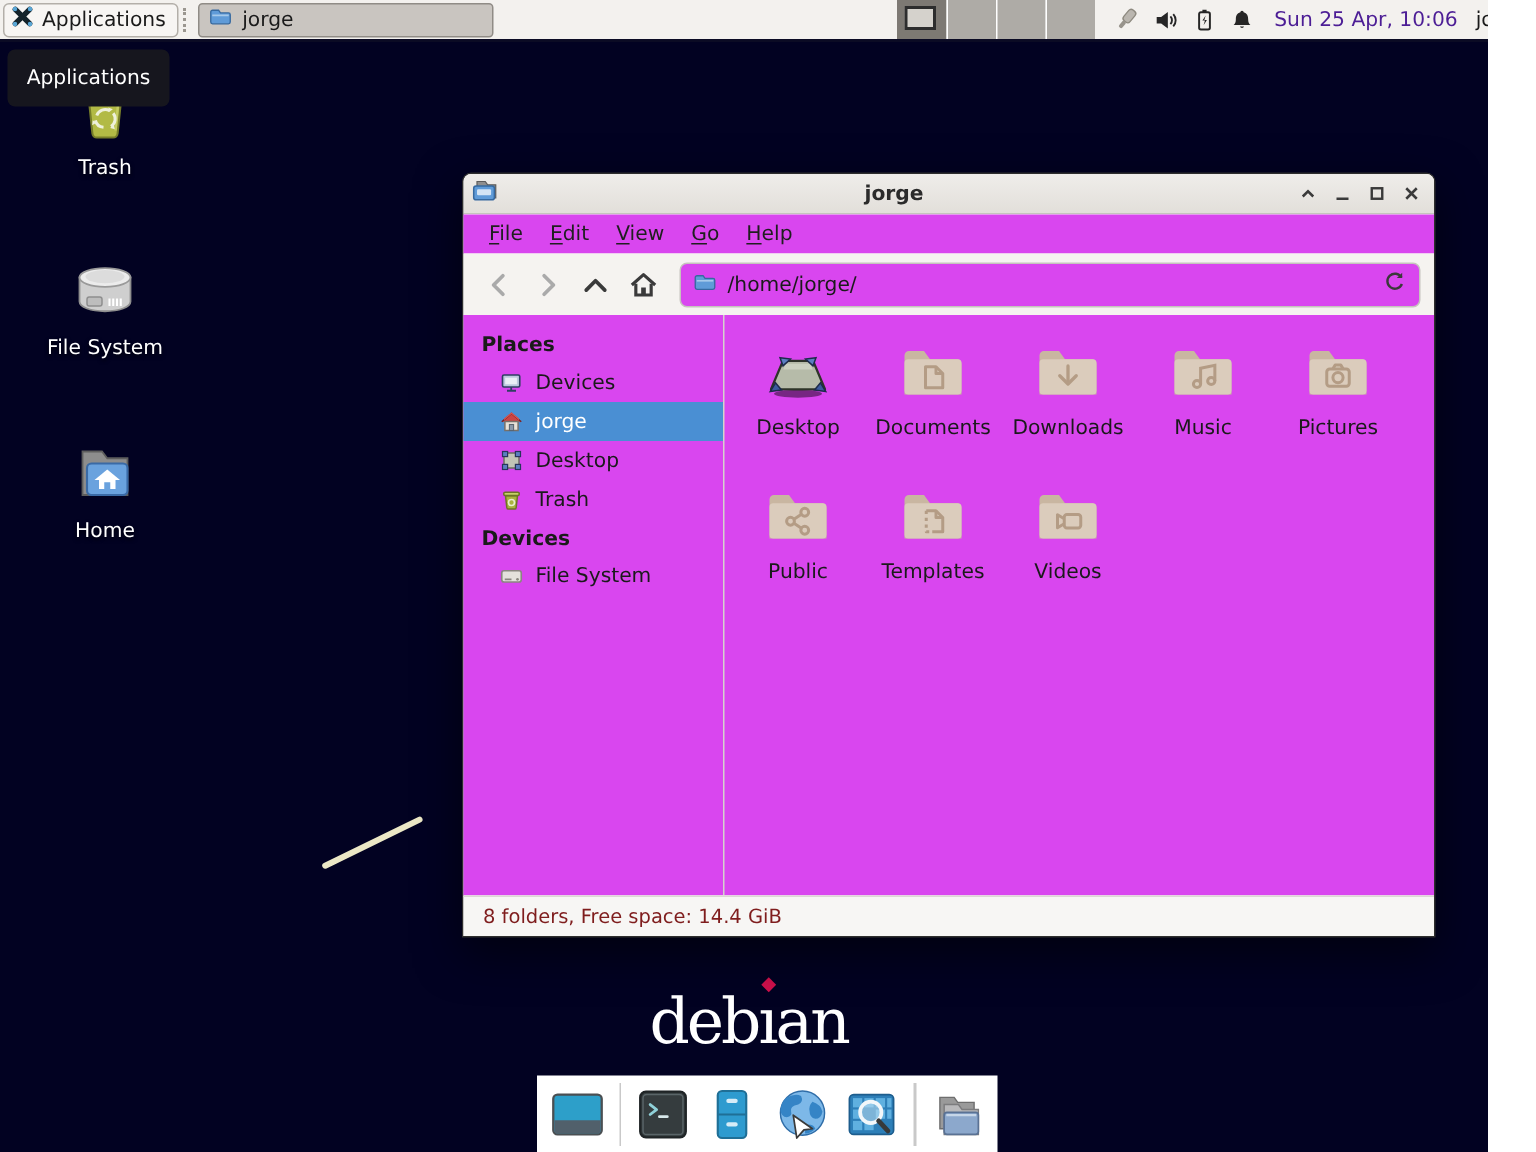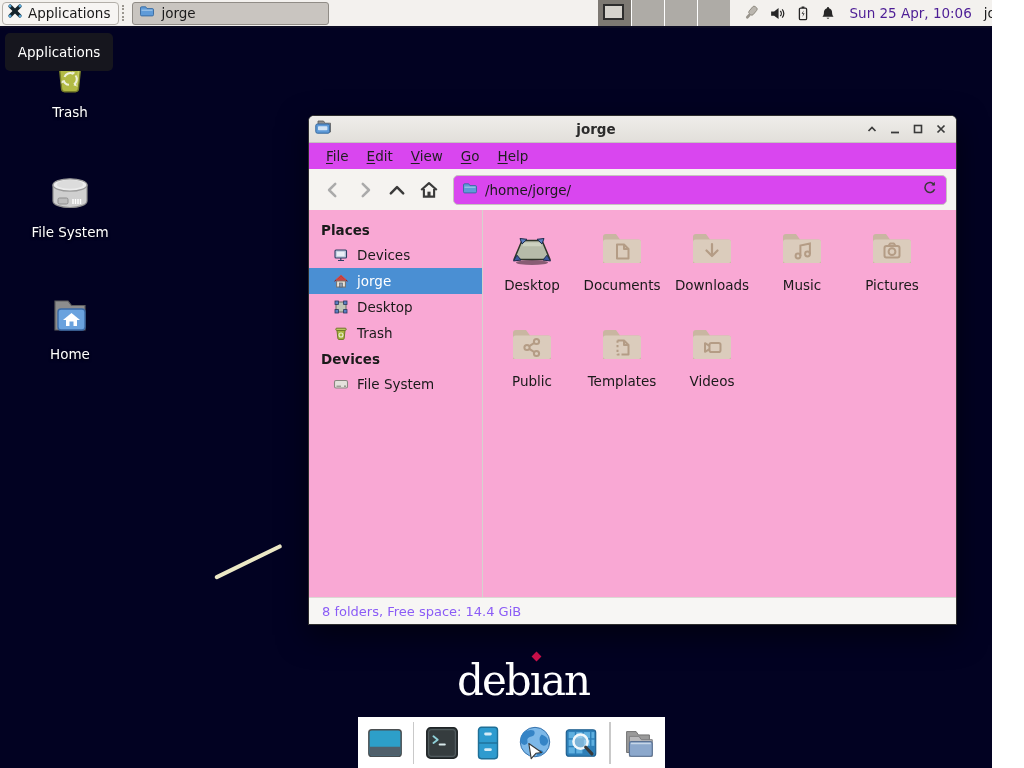--- a/index.html
+++ b/index.html
@@ -38,54 +38,54 @@
   .desk-icon .ic { width:48px; height:48px; margin:0 auto; }
   .desk-icon .lbl { margin-top:6px; font-size:13.5px; color:#ffffff; text-shadow:0 1px 3px rgba(0,0,0,.9); }
   #desk-trash { left:22px; top:50px; }
   #desk-fs    { left:22px; top:170px; }
   #desk-home  { left:22px; top:292px; }
 
   .artifact-line { position:absolute; left:215px; top:576px; width:74px; height:4px; background:#ece8c6;
                    border-radius:2px; transform:rotate(-26deg); transform-origin:0 50%; z-index:4; }
 
   
-  .debian { position:absolute; left:457px; top:660px; color:#ffffff; font-family:"DejaVu Serif","Liberation Serif",serif;
+  .debian { position:absolute; left:433px; top:660px; color:#ffffff; font-family:"DejaVu Serif","Liberation Serif",serif;
             font-size:42px; letter-spacing:-2px; line-height:1; z-index:3; }
   .debian .iwrap { position:relative; display:inline-block; }
   .debian .idot { position:absolute; left:3px; top:-7px; width:7px; height:7px; background:#d0104c;
                   transform:rotate(45deg); }
 
   
   .window { position:absolute; left:308px; top:115px; width:649px; height:510px; background:#ffffff;
             border:1px solid #2e2e2e; border-radius:6px 6px 0 0; box-shadow:0 10px 30px rgba(0,0,0,.55); z-index:10; }
   .titlebar { height:27px; background:linear-gradient(#efedea,#e2dfda); border-bottom:1px solid #c6c3be;
               border-radius:5px 5px 0 0; display:flex; align-items:center; padding:0 4px 0 5px; }
   .titlebar .title { flex:1; text-align:center; font-size:13.5px; font-weight:bold; color:#2b2b2b; }
   .tb-btn { width:23px; height:26px; display:flex; align-items:center; justify-content:center; }
   .menubar { height:26px; background:#d946ef; display:flex; align-items:center; padding-left:8px; }
   .menu-item { font-size:13.5px; color:#1f1f1f; padding:0 9px; line-height:26px; }
   u { text-underline-offset:2px; }
   .toolbar { height:41px; background:#f5f3f0; display:flex; align-items:center; padding:0 9px; gap:3px; }
   .nav-btn { width:29px; height:29px; display:flex; align-items:center; justify-content:center; border-radius:4px; }
   .pathbar { flex:1; height:30px; margin-left:7px; background:#d946ef; border:1px solid #c6c3be; border-radius:5px;
              display:flex; align-items:center; padding:0 8px; gap:7px; }
   .pathbar .path-text { flex:1; font-size:13.5px; color:#1a1a1a; }
-  .win-content { position:absolute; left:0; right:0; top:94px; bottom:27px; display:flex; background:#f9a8d4;justify-content:center; }
+  .win-content { position:absolute; left:0; right:0; top:94px; bottom:27px; display:flex; background:#d946ef;justify-content:center; }
   .sidebar { width:174px; border-right:1px solid #d5d2cd; padding-top:7px; }
   .s-header { font-size:13.5px; font-weight:bold; color:#1a1a1a; padding:5px 12px 4px 12px; }
   .s-item { height:26px; display:flex; align-items:center; gap:8px; padding-left:24px; font-size:13.5px; color:#1a1a1a; }
   .s-item.selected { background:#4a8fd3; color:#ffffff; }
   .s-item svg { flex:none; }
   .main-pane { flex:1; padding:14px 0 0 4px; display:flex; flex-wrap:wrap; align-content:flex-start; }
   .f-item { width:90px; height:96px; text-align:center; }
   .f-item .ic { width:48px; height:48px; margin:0 auto; }
   .f-item .lbl { margin-top:5px; font-size:13.5px; color:#1a1a1a; }
   .statusbar { position:absolute; left:0; right:0; bottom:0; height:27px; background:#f7f6f4;
                border-top:1px solid #dbd8d3; display:flex; align-items:center; padding-left:13px;
-               font-size:13px; color:#8b5cf6; }
+               font-size:13px; color:#7f1d1d; }
 
   
   .dock { position:absolute; left:358px; top:717px; width:307px; height:51px; background:#ffffff;
           display:flex; align-items:center; padding:0 8px; gap:8px; z-index:20; }
   .dock-item { width:40px; height:40px; display:flex; align-items:center; justify-content:center; }
   .dock-sep { width:2px; height:42px; background:#c9c9c9; }
 </style>
 </head>
 <body>
 

